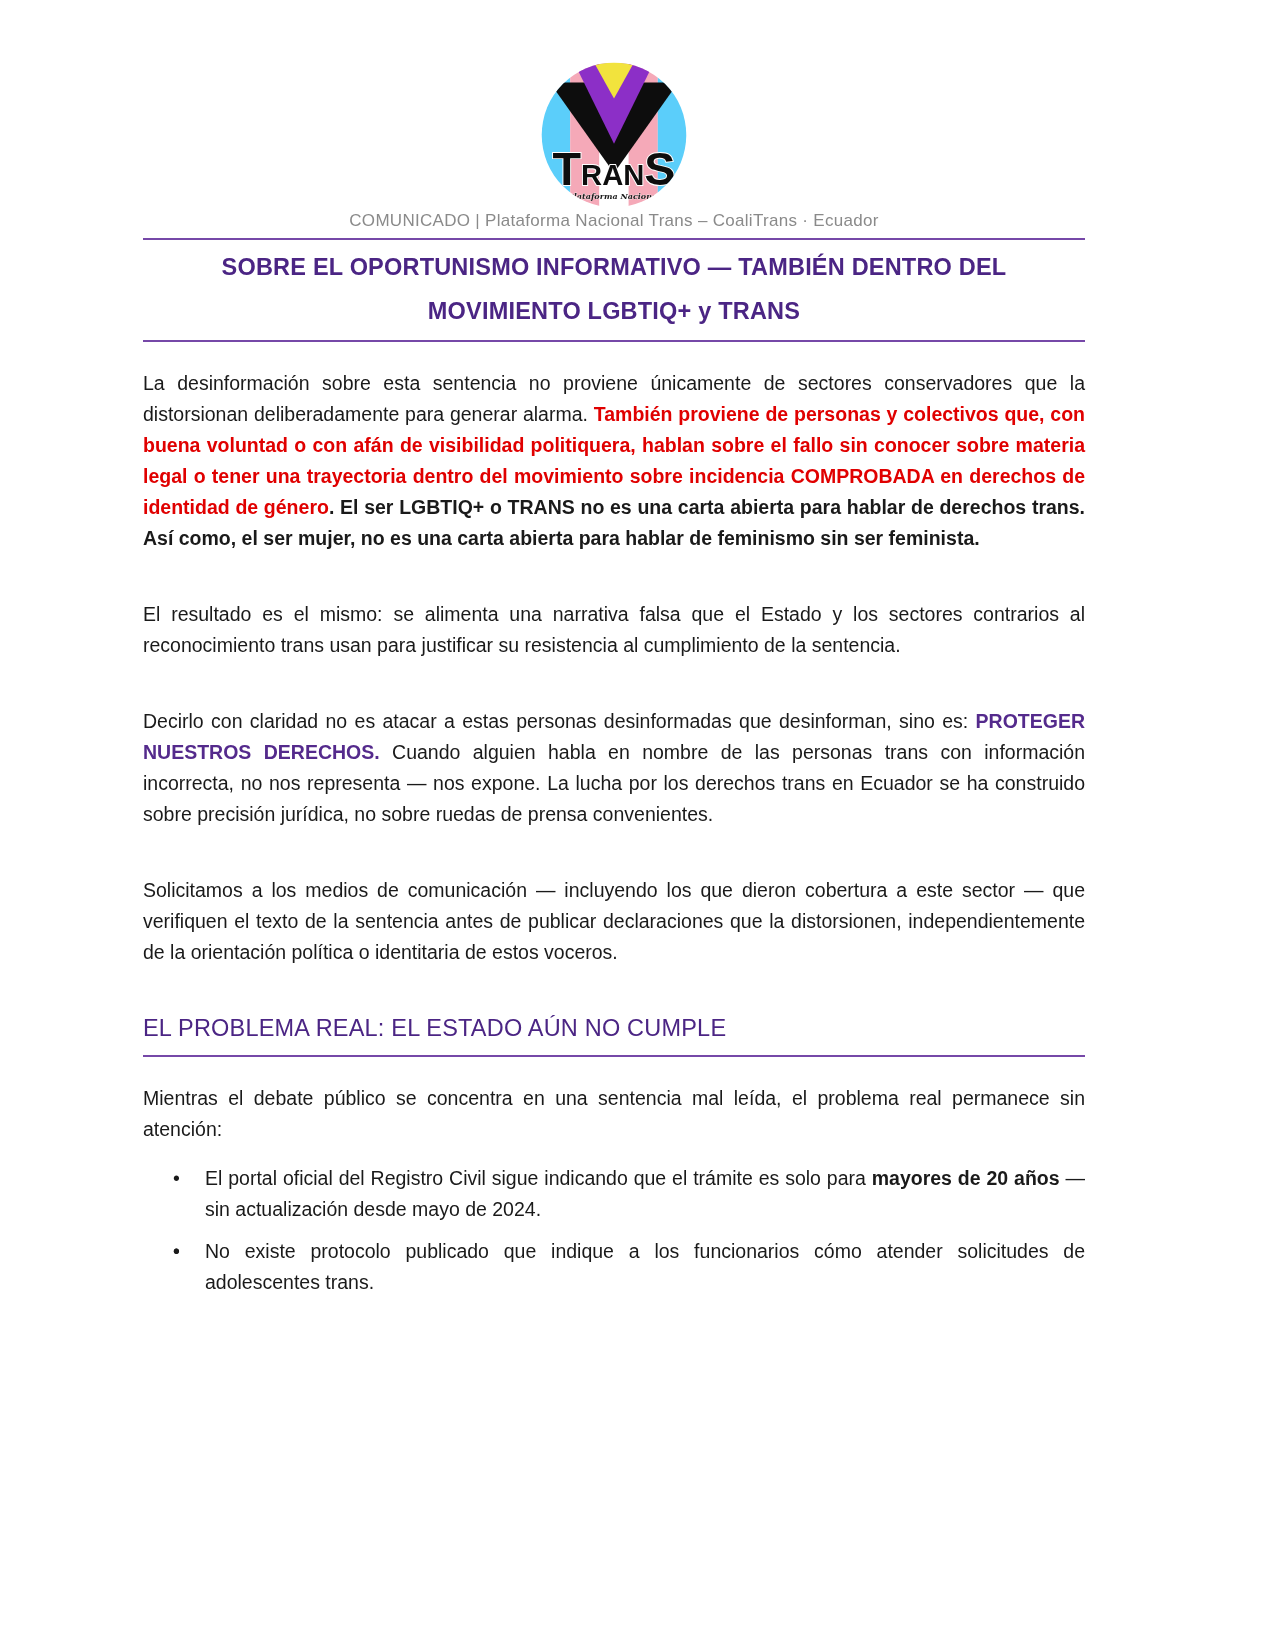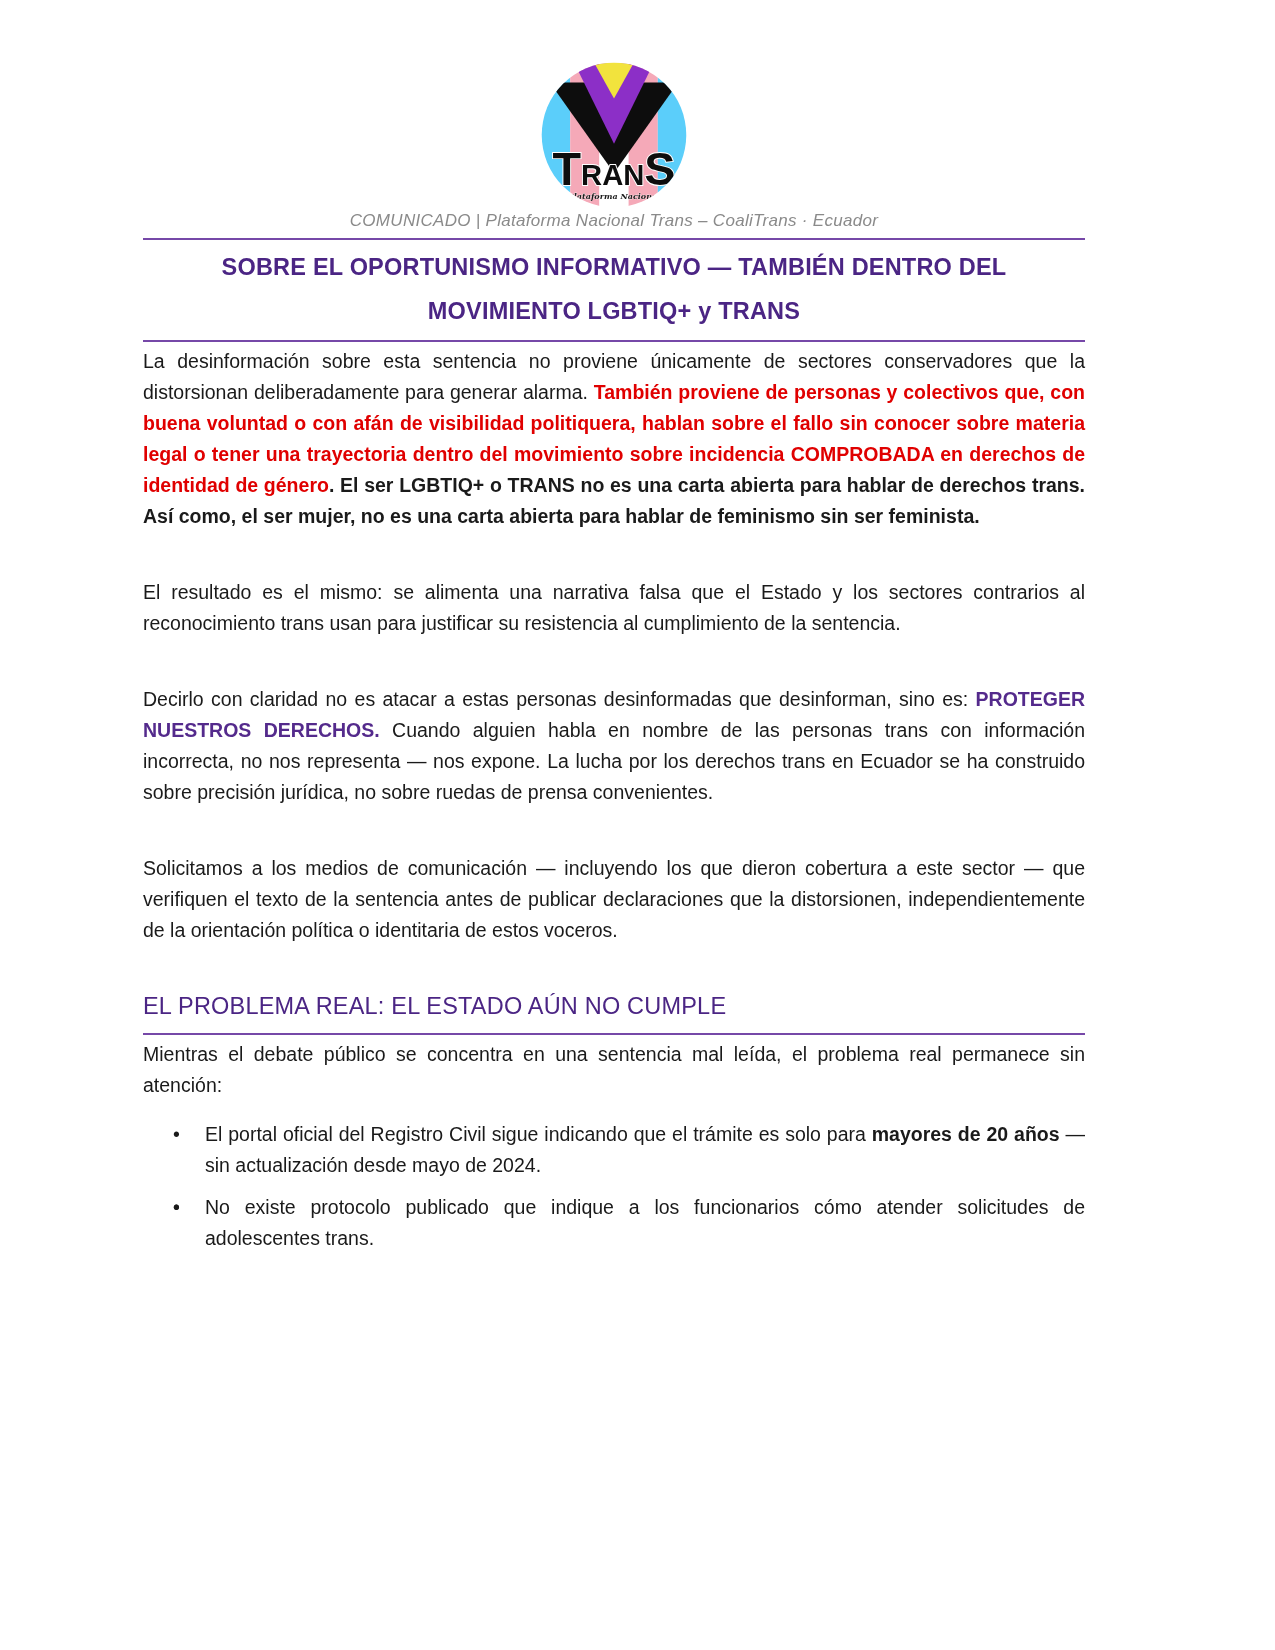--- a/index.html
+++ b/index.html
@@ -15,21 +15,20 @@
   }
   .logo-wrap{display:flex;justify-content:center;margin-bottom:2px;}
   .logo-wrap svg{display:block;}
   .kicker{
     text-align:center;
     color:#8a8a8a;
     font-size:17px;
     line-height:22px;
     letter-spacing:.3px;
     margin:0 0 6px 0;
-    font-style:italic;
   }
   hr.rule{
     border:none;
     border-top:2px solid #7648A8;
     margin:0;
   }
   h1.sec-title{
     color:#4B2584;
     font-size:23.5px;
     line-height:44px;
@@ -45,21 +44,21 @@
     font-weight:normal;
     margin:42px 0 12px 0;
     letter-spacing:.2px;
   }
   p.body-p{
     font-size:19.5px;
     line-height:31px;
     text-align:justify;
     margin:0 0 45px 0;
   }
-  p.first{margin-top:4px;}
+  p.first{margin-top:26px;}
   p.intro{margin-bottom:18px;}
   .red{color:#E00000;font-weight:bold;}
   .bold{font-weight:bold;}
   .purple-strong{color:#542A8C;font-weight:bold;}
   ul.bullets{
     list-style:none;
     margin:0;padding:0;
   }
   ul.bullets li{
     position:relative;

